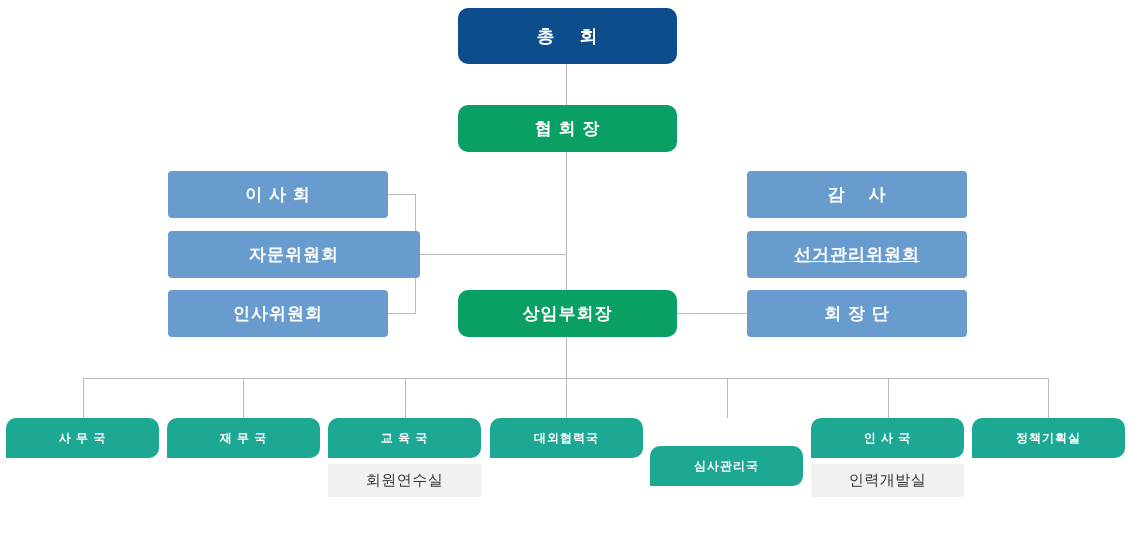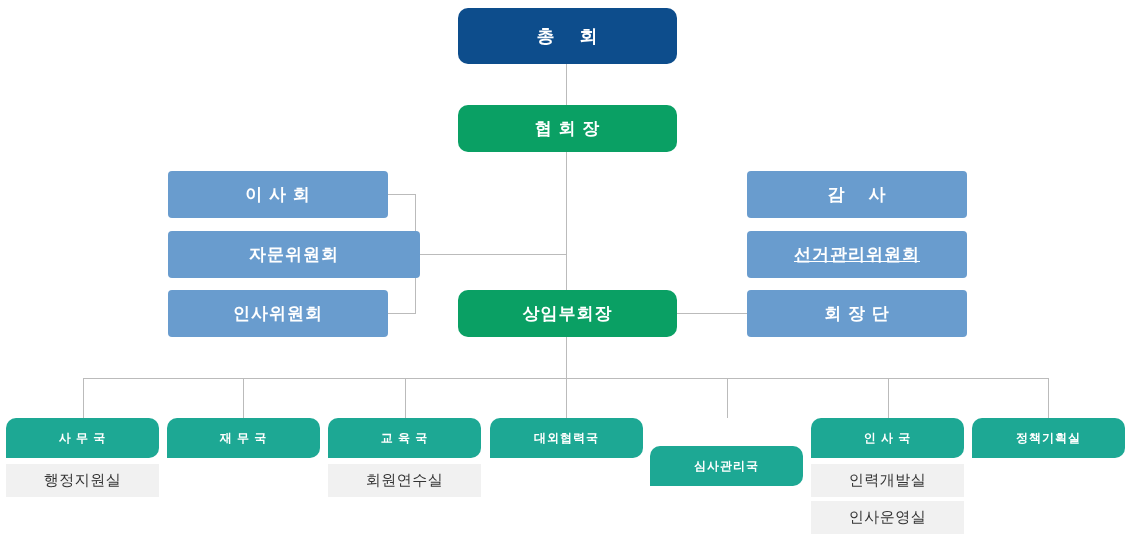--- a/index.html
+++ b/index.html
@@ -98,18 +98,16 @@
   <div class="node president" style="left:458px; top:290px; width:219px; height:47px;">상임부회장</div>
 
   <div class="node bureau" style="left:6px; top:418px; width:153px; height:40px;">사 무 국</div>
   <div class="node bureau" style="left:167px; top:418px; width:153px; height:40px;">재 무 국</div>
   <div class="node bureau" style="left:328px; top:418px; width:153px; height:40px;">교 육 국</div>
   <div class="node bureau" style="left:490px; top:418px; width:153px; height:40px;">대외협력국</div>
   <div class="node bureau" style="left:650px; top:418px; width:153px; height:40px;margin-top:28px;">심사관리국</div>
   <div class="node bureau" style="left:811px; top:418px; width:153px; height:40px;">인 사 국</div>
   <div class="node bureau" style="left:972px; top:418px; width:153px; height:40px;">정책기획실</div>
 
-  <div class="office" style="left:6px; top:464px; width:153px; height:33px;">행정지원실</div>
   <div class="office" style="left:328px; top:464px; width:153px; height:33px;">회원연수실</div>
   <div class="office" style="left:811px; top:464px; width:153px; height:33px;">인력개발실</div>
-  <div class="office" style="left:811px; top:501px; width:153px; height:33px;">인사운영실</div>
 
 </div>
 
 </body></html>

